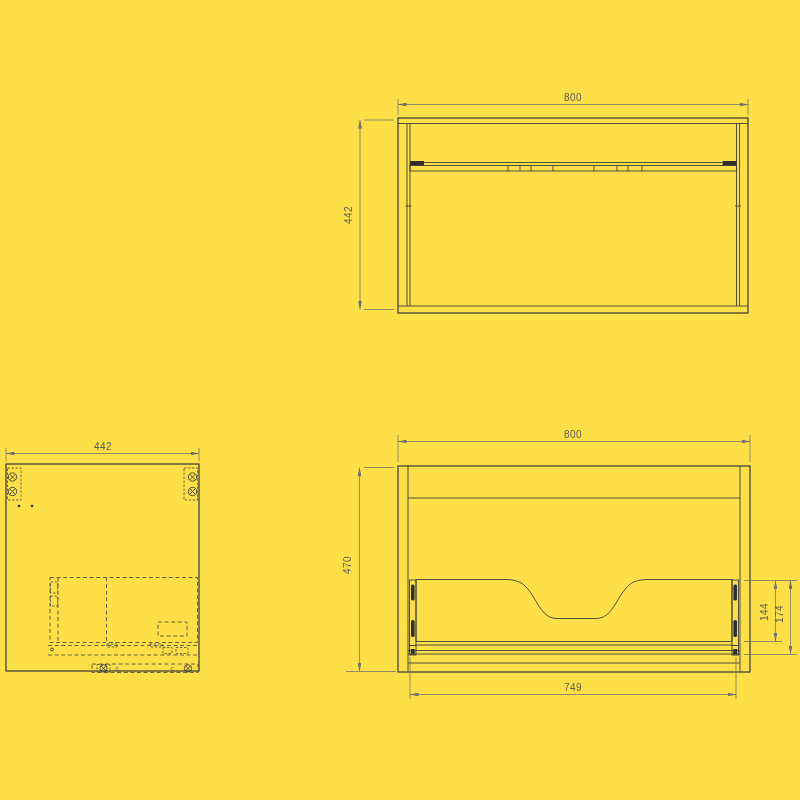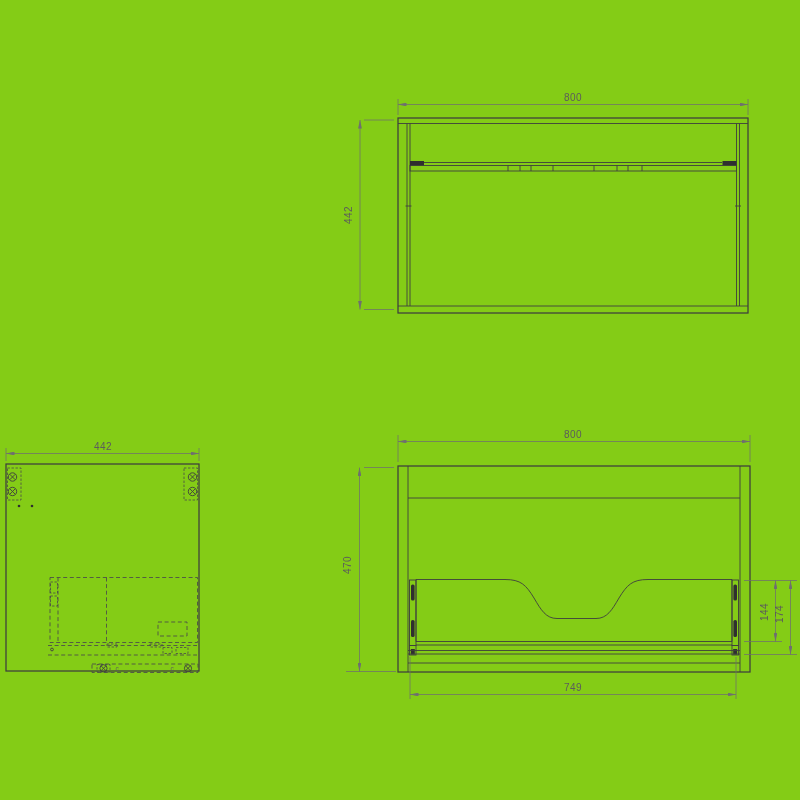--- a/index.html
+++ b/index.html
@@ -1,16 +1,16 @@
 <!DOCTYPE html>
 <html><head>
 <meta charset="utf-8">
 <style>
   html,body{margin:0;padding:0;background:#ffffff;}
-  .stage{width:800px;height:800px;background:#84cc16;position:relative;overflow:hidden;}
+  .stage{width:800px;height:800px;background:#fde047;position:relative;overflow:hidden;}
   svg{display:block;}
   .ln{stroke:#3e3e3e;fill:none;stroke-width:0.9;}
   .ln-heavy{stroke:#3e3e3e;fill:none;stroke-width:1.25;}
   .hid{stroke:#4a4a4a;fill:none;stroke-width:0.85;stroke-dasharray:4 2.6;}
   .hid-s{stroke:#4a4a4a;fill:none;stroke-width:0.8;stroke-dasharray:2.4 1.6;}
   .dim{stroke:#6f6f6f;fill:none;stroke-width:0.75;}
   .fill-dark{fill:#2f2f2f;stroke:none;}
   text{font-family:"Liberation Sans", sans-serif;font-size:10px;fill:#5c5c5c;letter-spacing:0.4px;}
   text.small{font-size:6.5px;letter-spacing:0;}
 </style>

